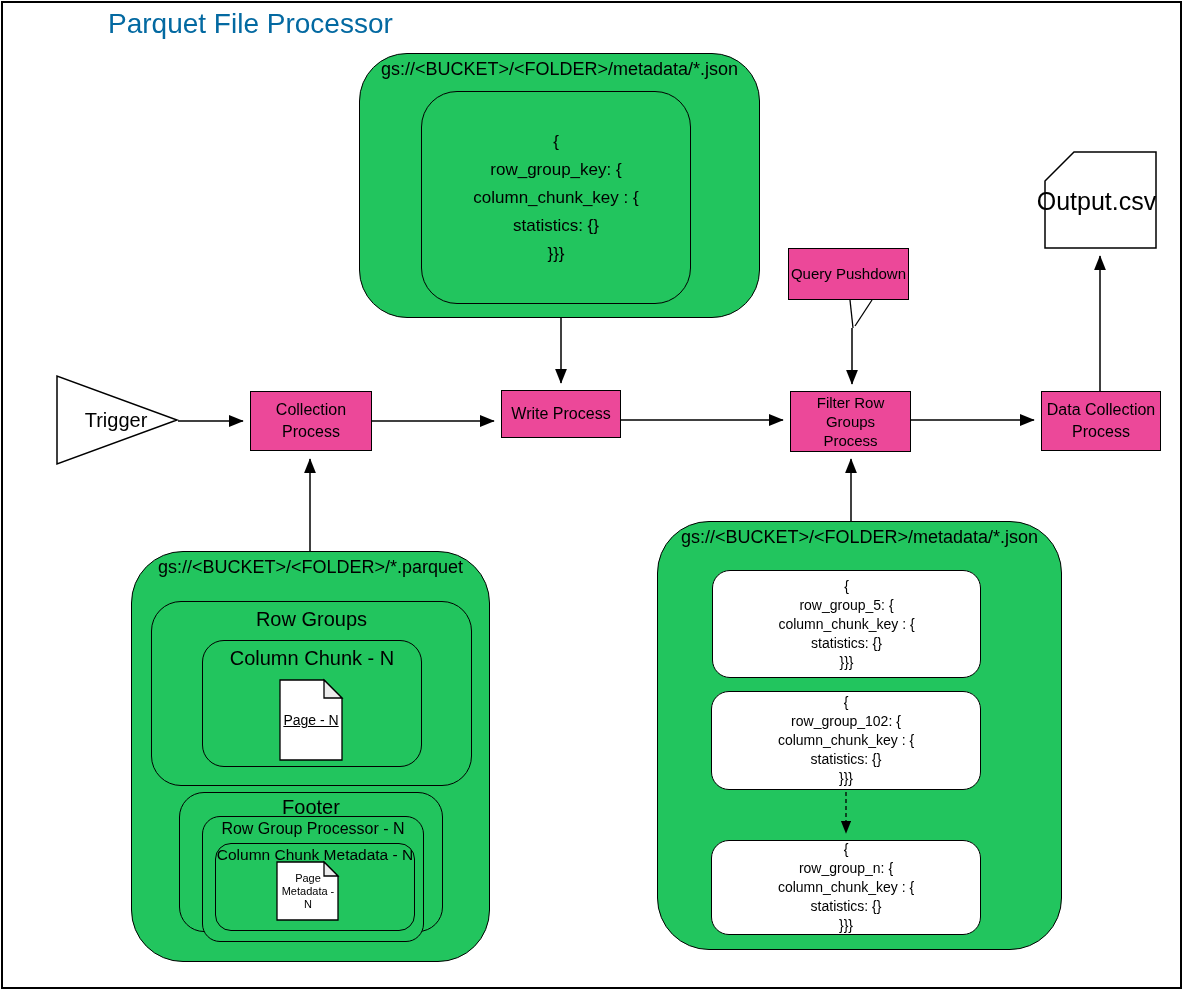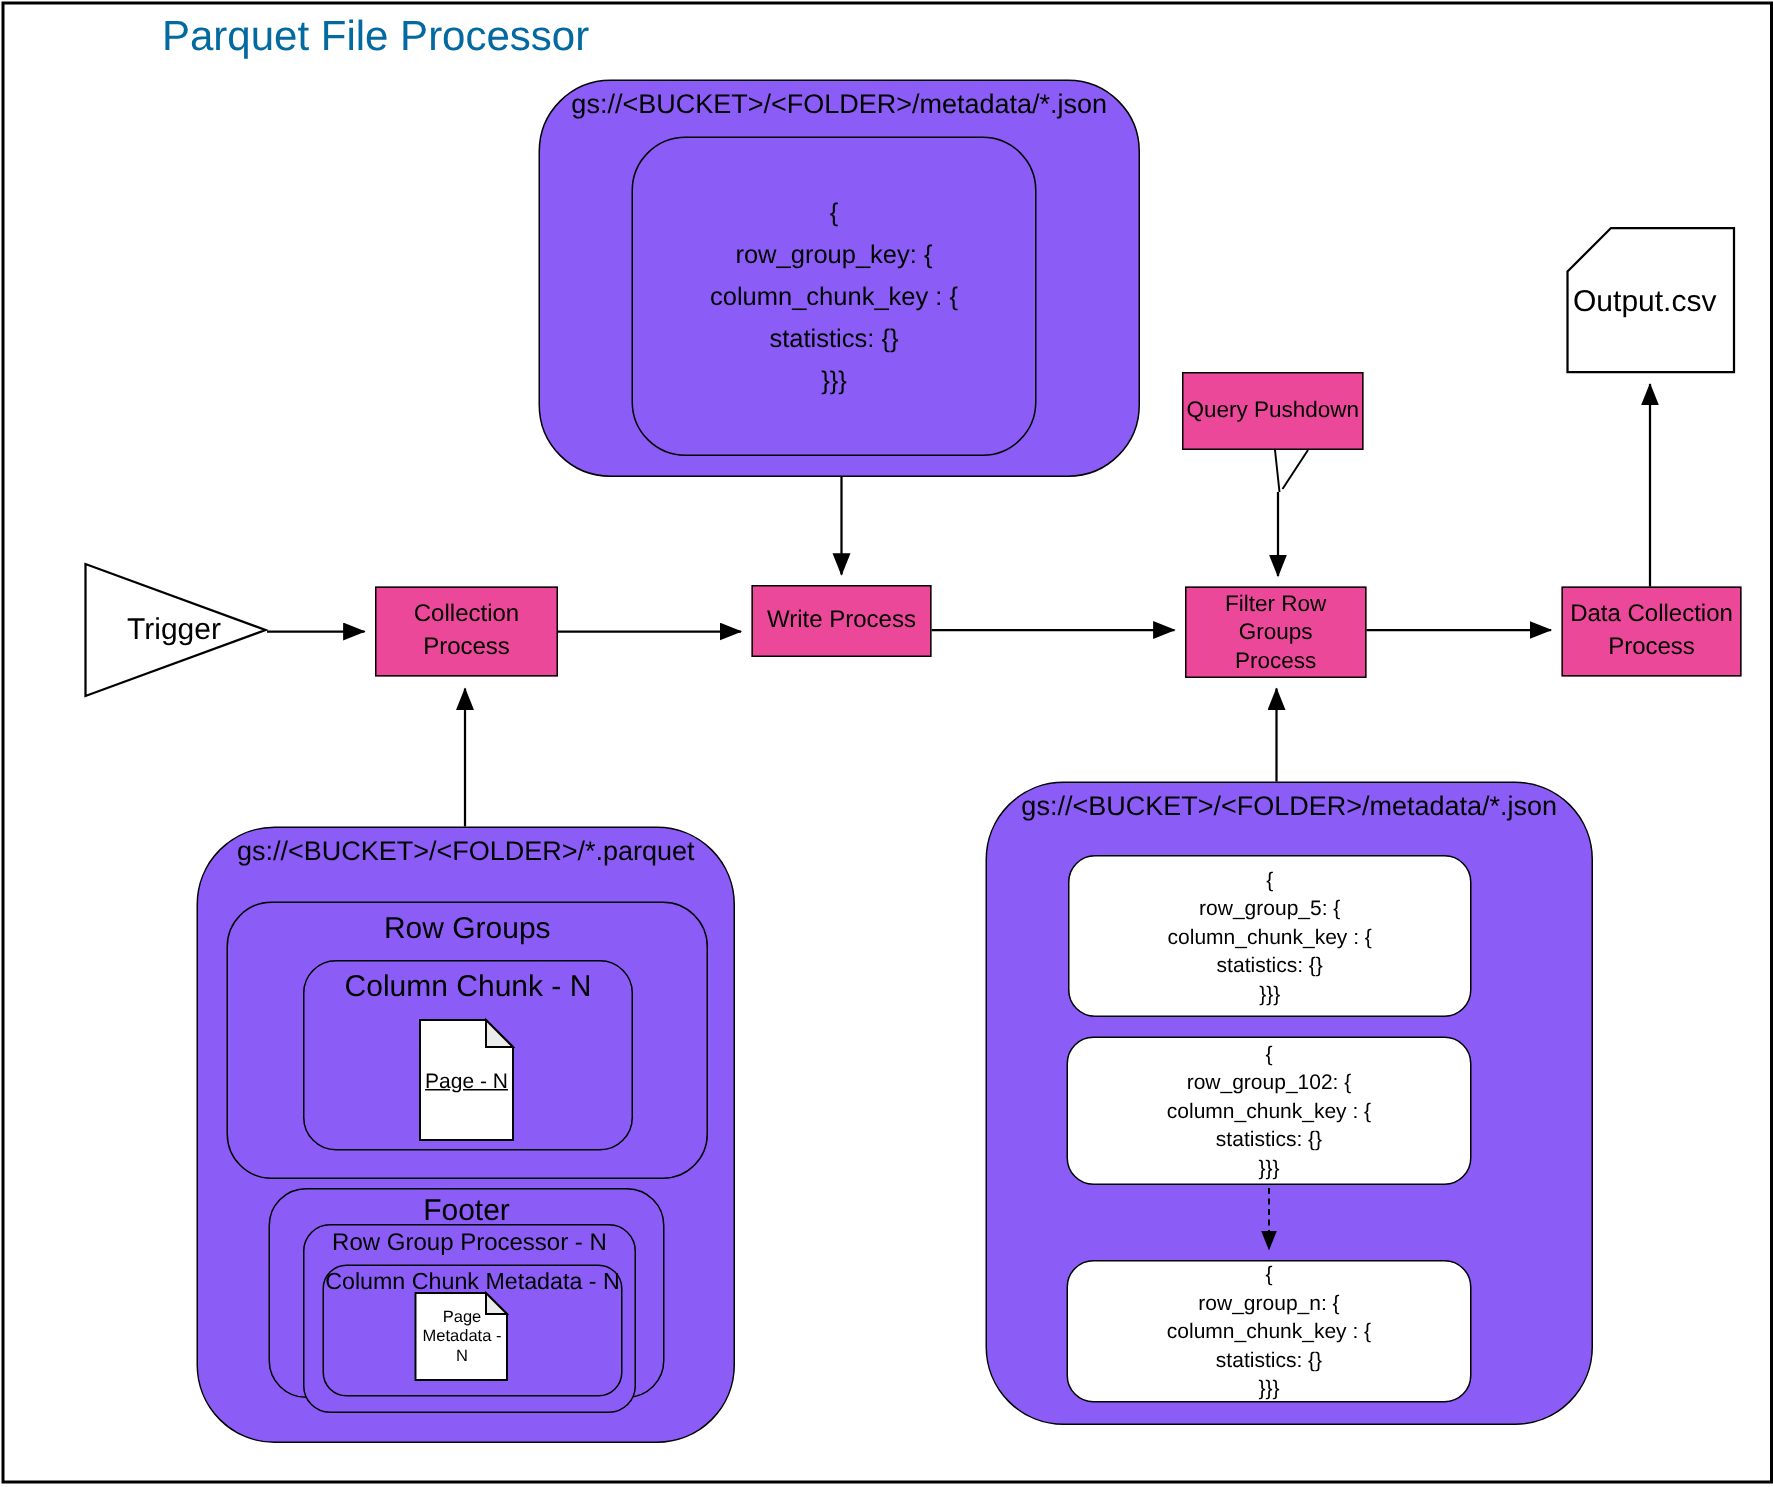--- a/index.html
+++ b/index.html
@@ -11,21 +11,21 @@
     position:absolute; left:1px; top:1px; width:1177px; height:984px;
     border:2px solid #000;
   }
   .title {
     position:absolute; left:68px; top:8px; font-size:28px; color:#0369a1;
     white-space:nowrap;
     margin-left:40px;
   }
   .rbox {
     position:absolute; box-sizing:border-box; border:1.5px solid #000;
-    background:#8b5cf6;
+    background:#22c55e;
   }
   .proc {
     position:absolute; box-sizing:border-box; border:1.5px solid #000;
     background:#ec4899; display:flex; align-items:center; justify-content:center;
     text-align:center; font-size:16px; line-height:22px;
   }
   .multiline { white-space:pre-line; }
   .clabel {
     position:absolute; left:0; right:0; text-align:center; font-size:18px;
     white-space:nowrap;
@@ -148,21 +148,21 @@
     <line x1="850" y1="300" x2="853" y2="328" stroke="#000" stroke-width="1.3"></line>
     <line x1="872" y1="300" x2="855" y2="326" stroke="#000" stroke-width="1.3"></line>
     <line x1="310" y1="551" x2="310" y2="459" stroke="#000" stroke-width="1.5" marker-end="url(#arrow)"></line>
     <line x1="851" y1="521" x2="851" y2="459" stroke="#000" stroke-width="1.5" marker-end="url(#arrow)"></line>
     <line x1="1100" y1="391" x2="1100" y2="256" stroke="#000" stroke-width="1.5" marker-end="url(#arrow)"></line>
     <line x1="846" y1="792" x2="846" y2="833" stroke="#000" stroke-width="1.3" stroke-dasharray="4 3" marker-end="url(#arrow)"></line>
   </svg>
 
   <div class="shape-label" style="left:57px; top:405px; width:118px; height:30px; font-size:20px;">Trigger</div>
 
-  <div class="shape-label" style="left:1045px; top:155px; width:103px; height:93px; font-size:20px;">Output.csv</div>
+  <div class="shape-label" style="left:1045px; top:155px; width:103px; height:93px; font-size:25px;">Output.csv</div>
 
   <div class="shape-label" style="left:280px; top:708px; width:62px; height:24px; font-size:14px;text-decoration:underline;">Page - N</div>
 
   <div class="shape-label multiline" style="left:272px; top:866px; width:72px; height:50px; font-size:11px; line-height:13px;">Page
 Metadata -
 N</div>
 
 </div>
 
 </body></html>

